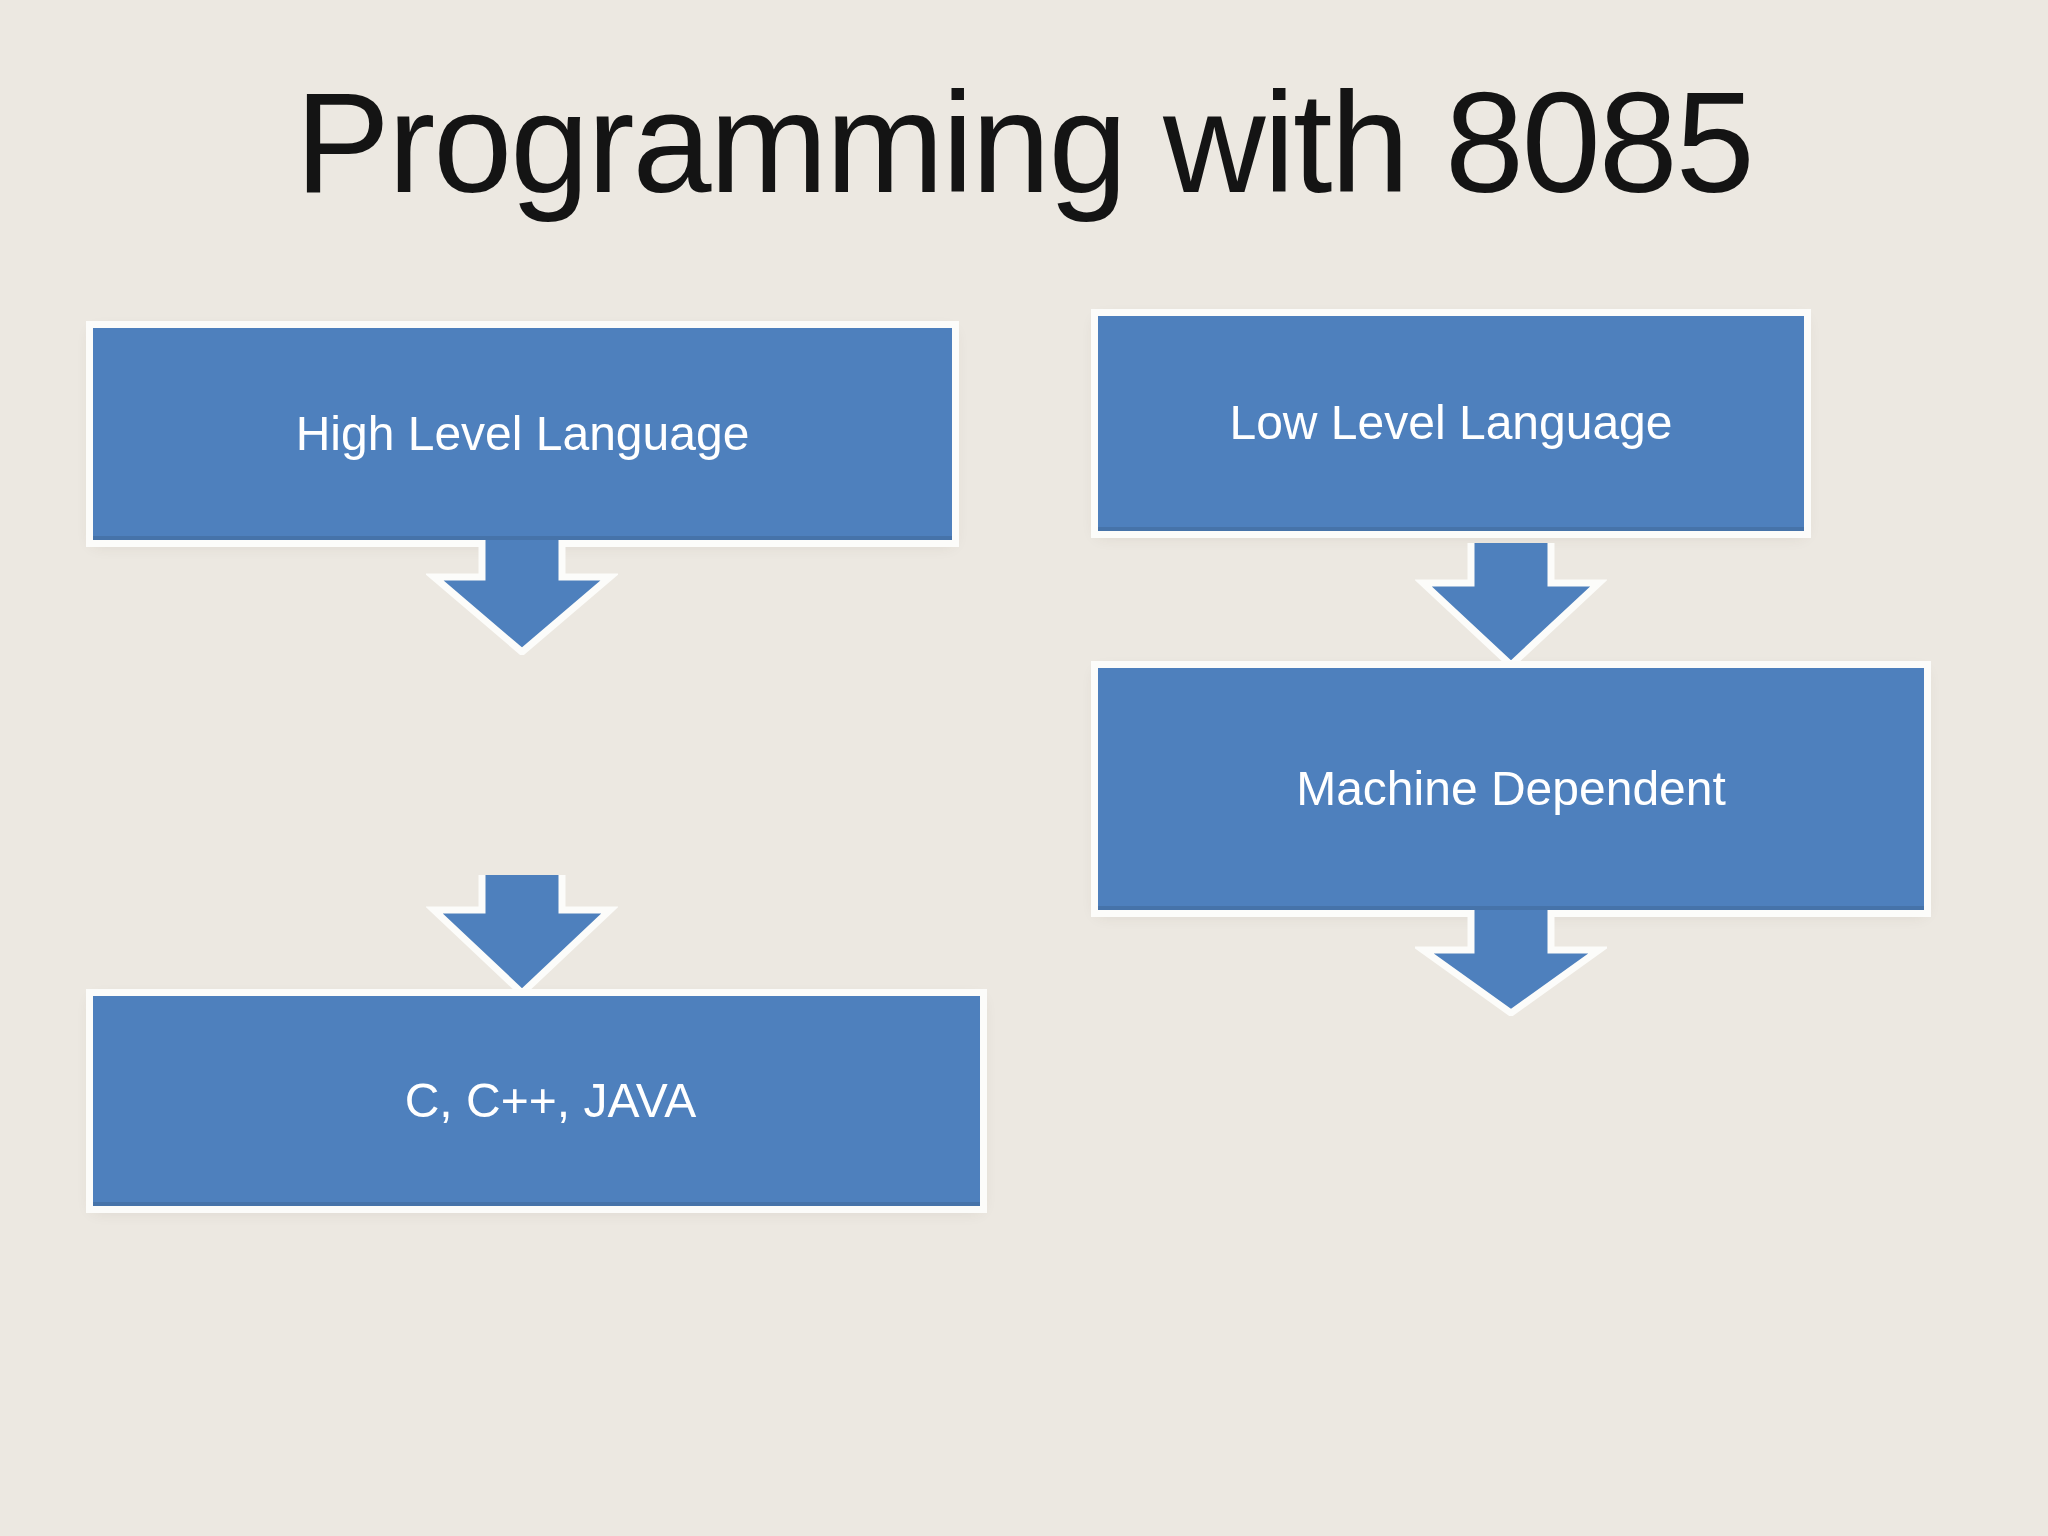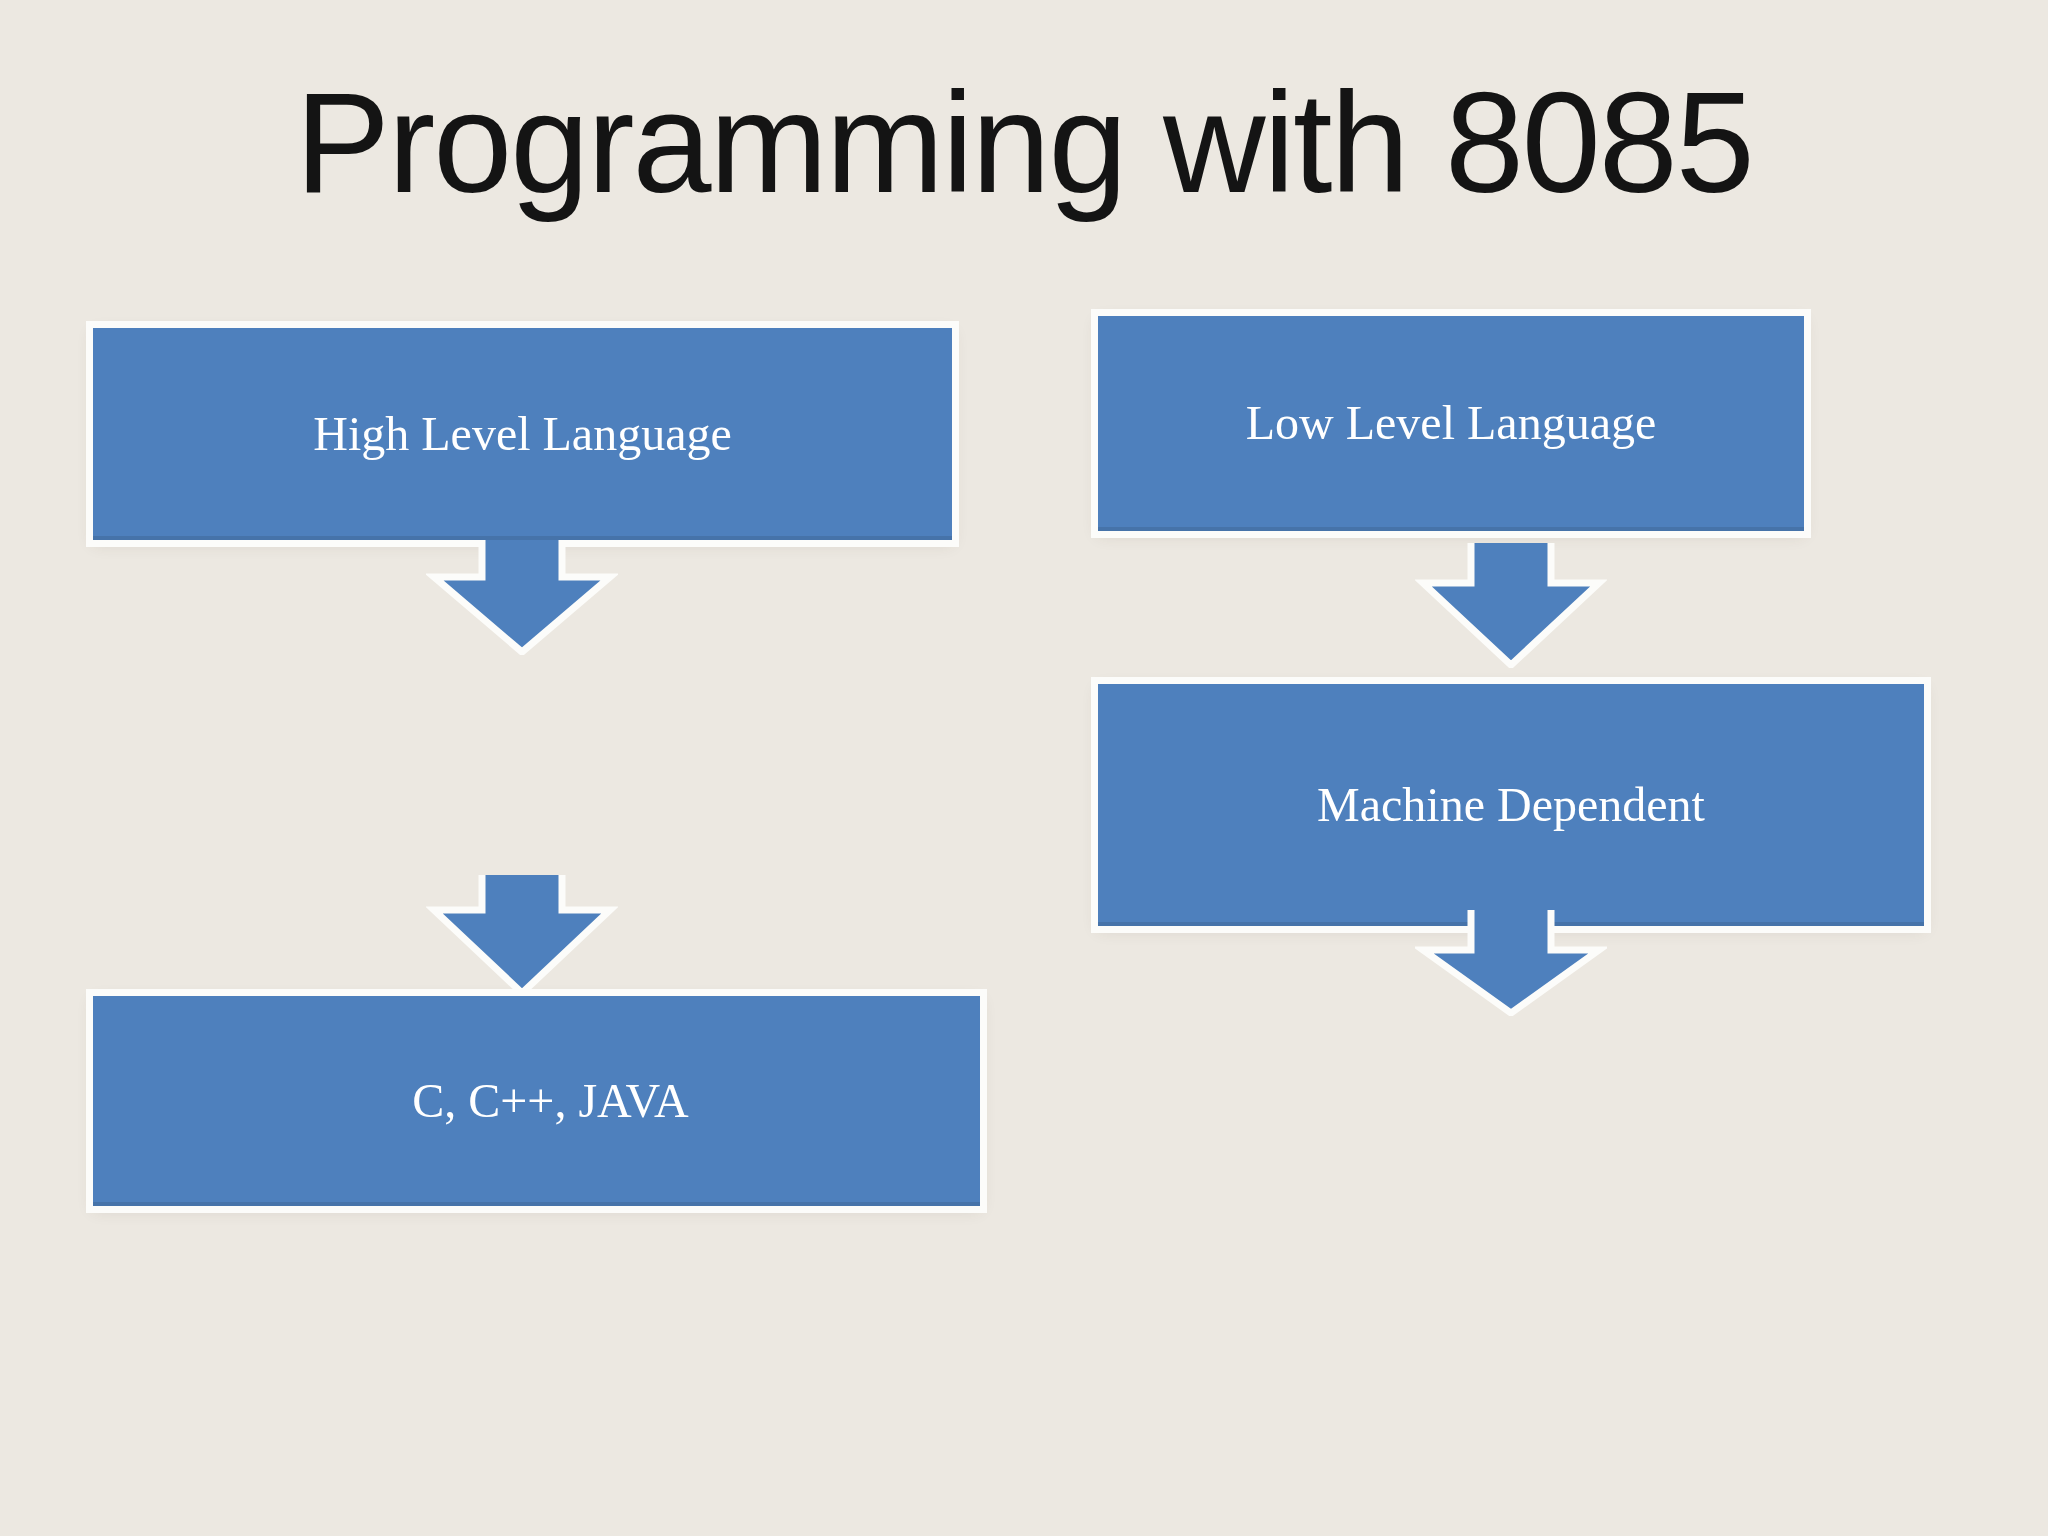--- a/index.html
+++ b/index.html
@@ -26,21 +26,20 @@
     position:absolute;
     background:var(--box_fill,#4e80bd);
     box-shadow:
       0 0 0 7px var(--box_border,#fcfcfa),
       0 4px 16px rgba(70,60,45,0.12),
       inset 0 -4px 0 rgba(0,0,0,0.10);
     display:flex;
     align-items:center;
     justify-content:center;
     z-index:1;
-    font-family:Liberation Serif, serif;
   }
   .flow-box-label{
     color:var(--box_text,#ffffff);
     font-size:48px;
     line-height:1.3;
     text-align:center;
     white-space:pre-line;
     letter-spacing:0px;
   }
   .down-arrow{
@@ -65,21 +64,21 @@
   <div class="flow-box" style="left:93px;top:328px;width:859px;height:212px;">
     <div class="flow-box-label">High Level Language</div>
   </div>
   <div class="flow-box" style="left:93px;top:996px;width:859px;height:210px;padding-left:28px;">
     <div class="flow-box-label">C, C++, JAVA</div>
   </div>
 
   <div class="flow-box" style="left:1098px;top:316px;width:706px;height:215px;">
     <div class="flow-box-label">Low Level Language</div>
   </div>
-  <div class="flow-box" style="left:1098px;top:668px;width:826px;height:242px;margin-top:16px;">
+  <div class="flow-box" style="left:1098px;top:668px;width:826px;height:242px;">
     <div class="flow-box-label">Machine Dependent</div>
   </div>
 
   <svg class="down-arrow" style="left:426px;top:540px;" width="192" height="115" viewBox="-8 0 192 115">
     <polygon points="48,-10 48,37 0,37 88,112 176,37 128,37 128,-10"></polygon>
   </svg>
   <svg class="down-arrow" style="left:426px;top:875px;" width="192" height="121" viewBox="-8 0 192 121">
     <polygon points="48,-10 48,35 0,35 88,118 176,35 128,35 128,-10"></polygon>
   </svg>
 

